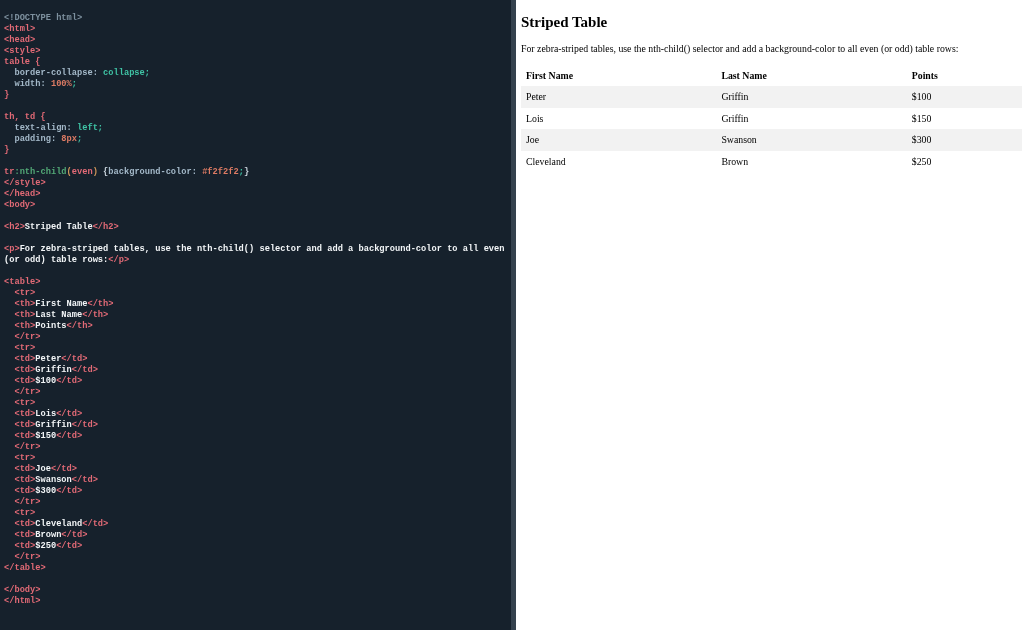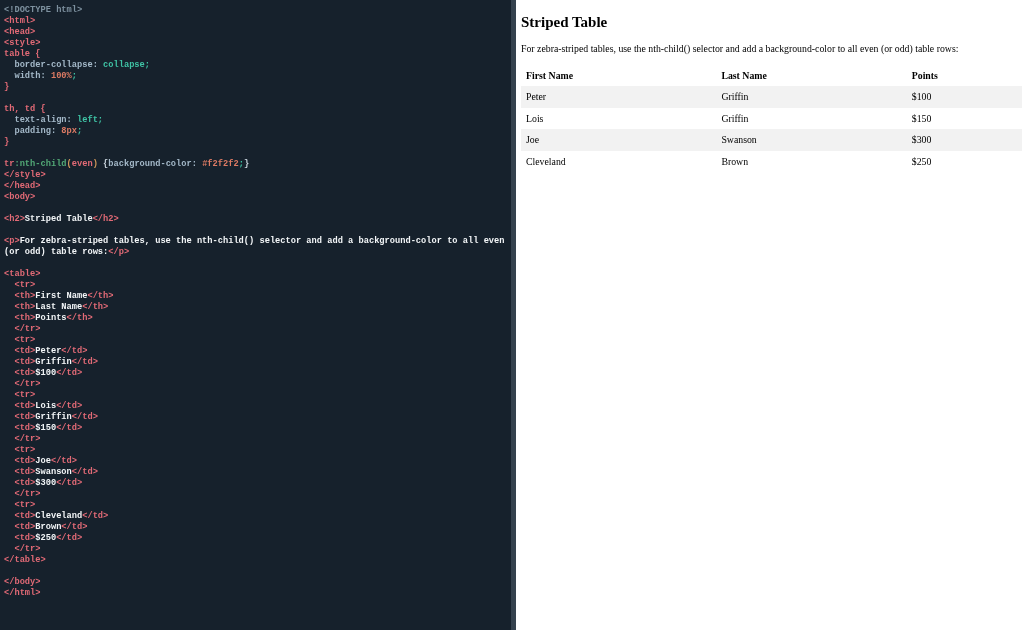--- a/index.html
+++ b/index.html
@@ -5,21 +5,21 @@
   html,body{margin:0;padding:0;}
   body{
     width:1027px;height:630px;overflow:hidden;position:relative;
     font-family:"Liberation Sans",sans-serif;background:#ffffff;
   }
   .app{position:absolute;inset:0;}
 
   
   .editor{
     position:absolute;left:0;top:0;width:511px;height:630px;
-    background:#16212c;box-sizing:border-box;padding:5px 0 0 4px;
+    background:#16212c;box-sizing:border-box;padding:13px 0 0 4px;
     font-family:"Liberation Mono","DejaVu Sans Mono",monospace;
     font-weight:bold;font-size:8.7px;line-height:11px;
     white-space:pre;overflow:hidden;cursor:text;
   }
   .code-line{min-height:11px;}
   .tk-gray  {color:#7e919f;}
   .tk-tag   {color:#e26a76;margin-top:17px;}
   .tk-prop  {color:#a4b9c9;}
   .tk-val   {color:#3fc3a5;}
   .tk-num   {color:#dd7b64;}

